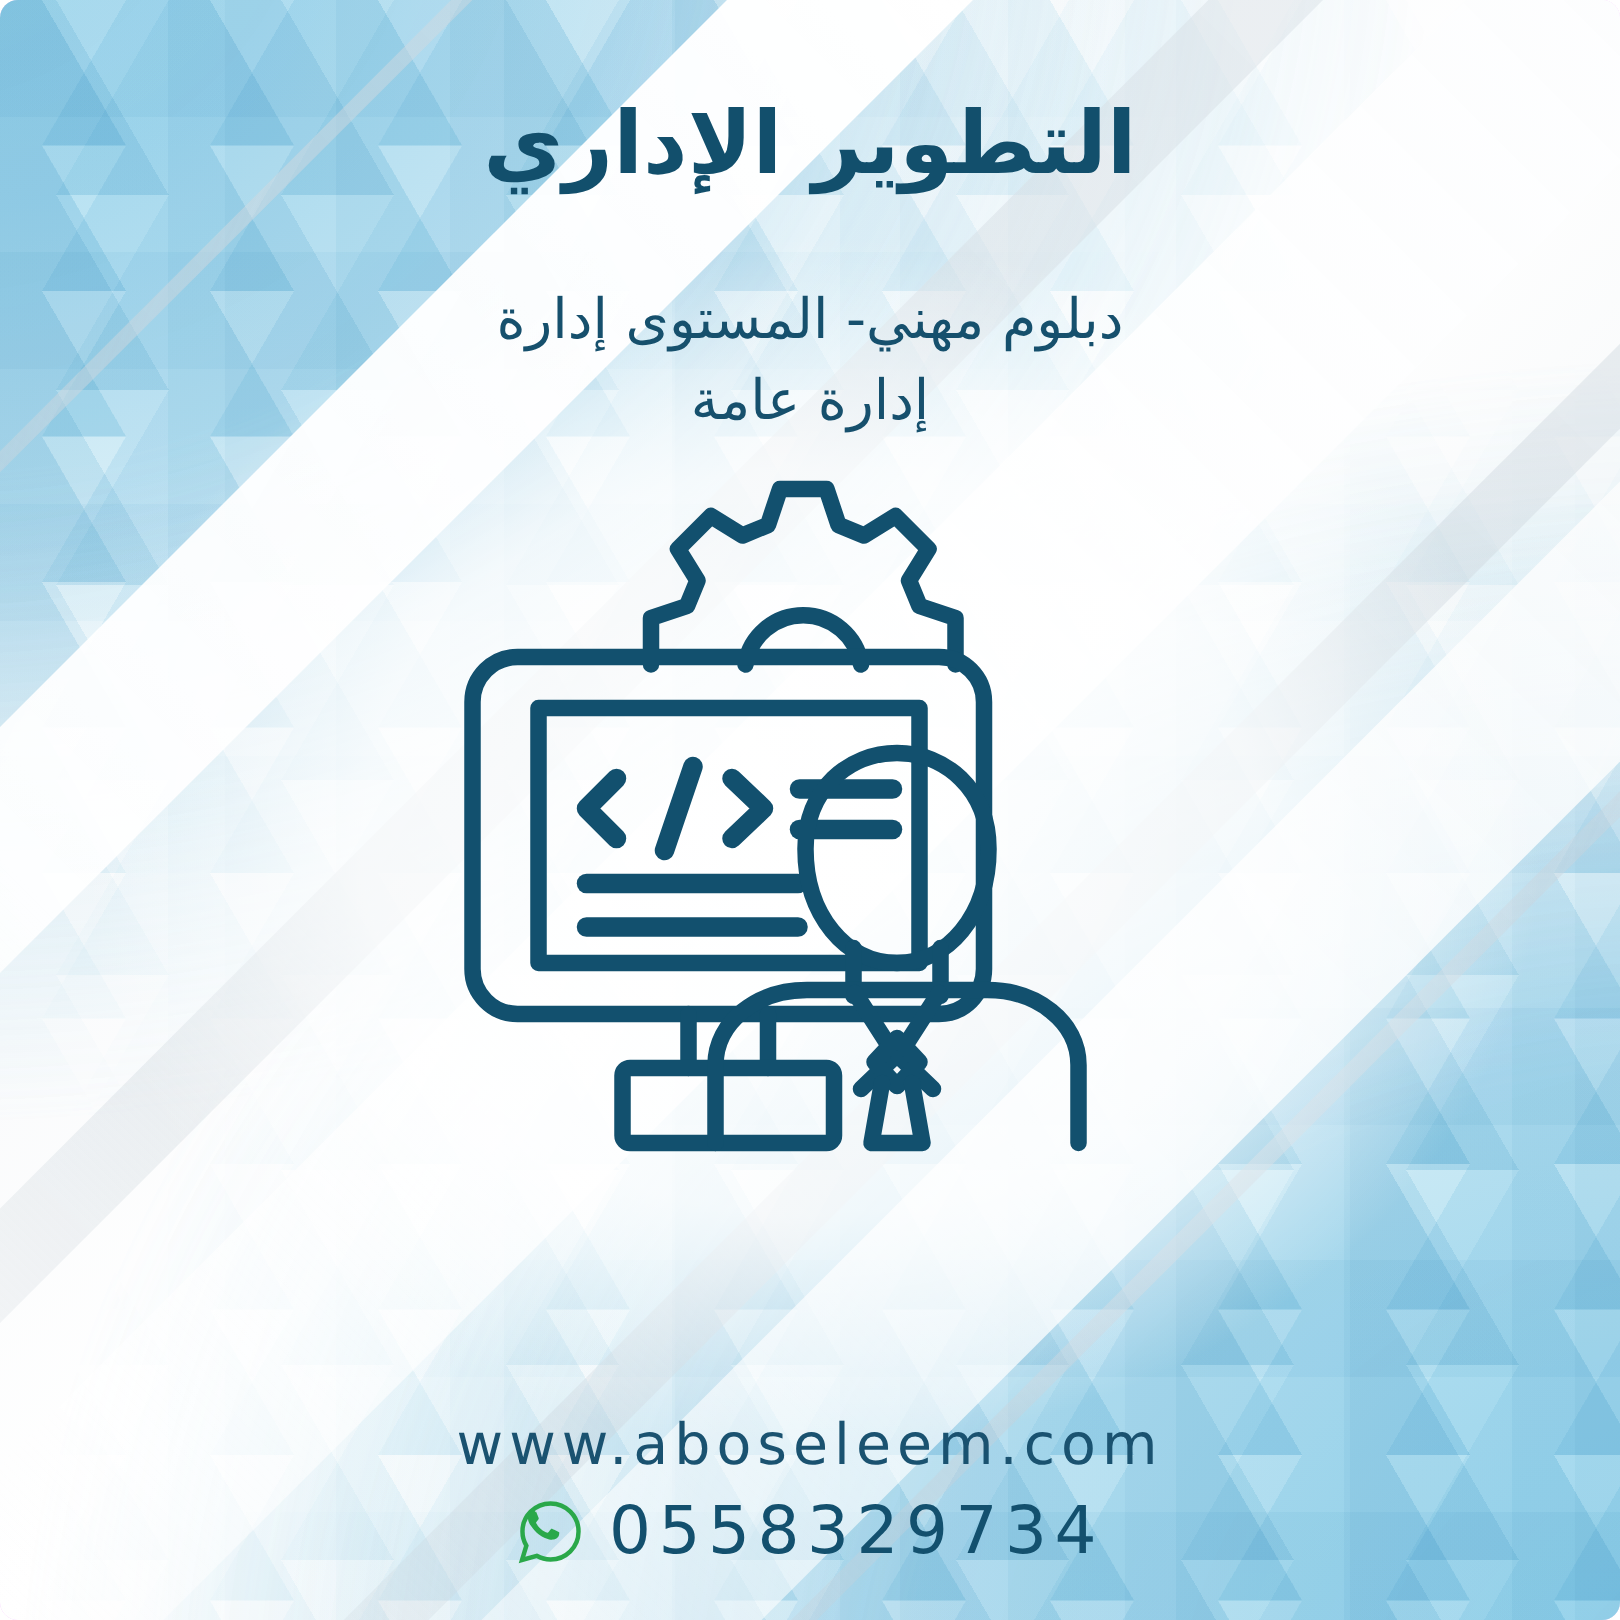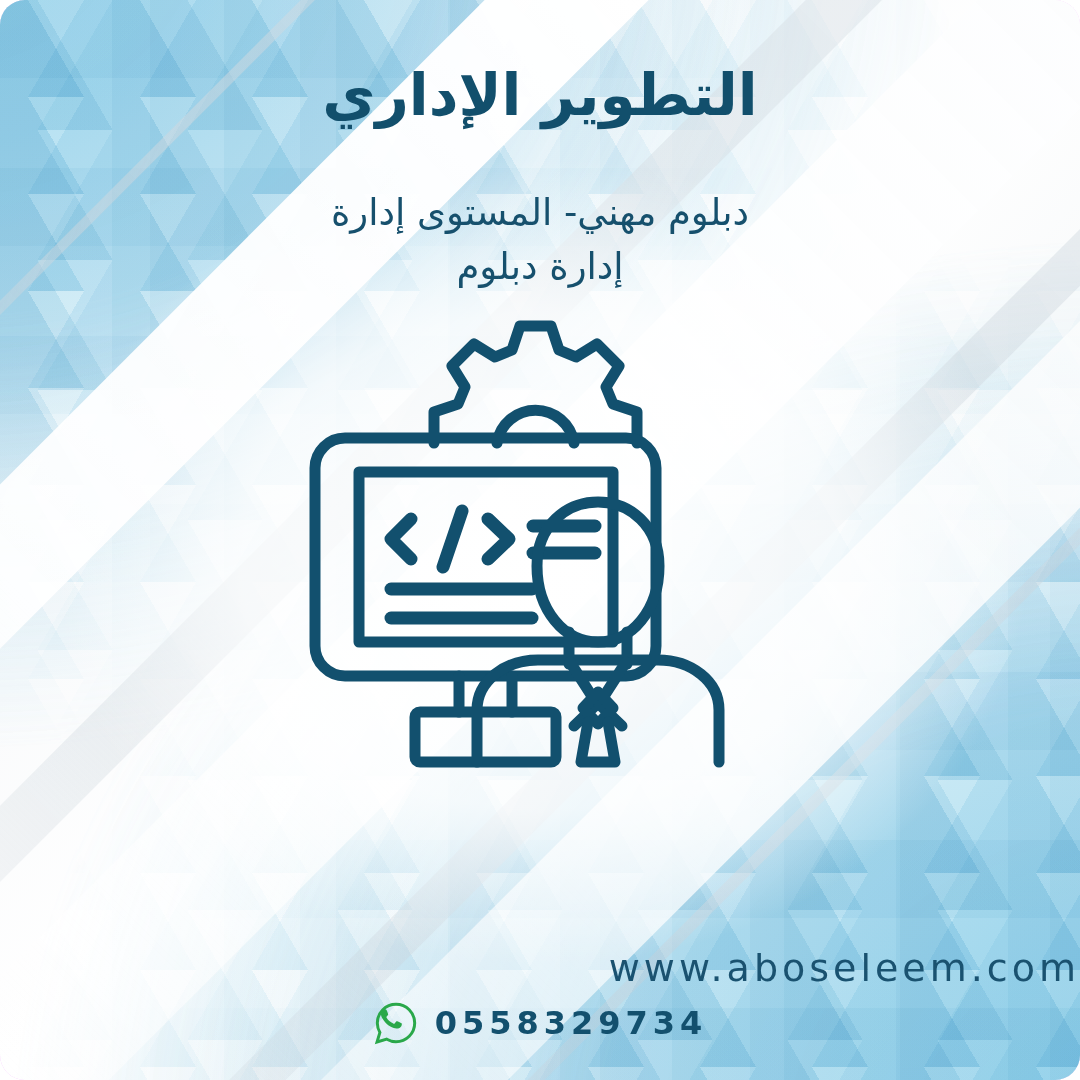--- a/index.html
+++ b/index.html
@@ -7,21 +7,21 @@
   body{
     width:1080px;height:1080px;overflow:hidden;
     background:#ffffff;
     font-family:"DejaVu Sans","Liberation Sans",sans-serif;
   }
 
   
   .card{
     position:relative;
     width:1080px;height:1080px;
-    border-radius:25px;
+    border-radius:12px;
     overflow:hidden;
     background:#f0abfc;
     isolation:isolate;
   }
 
   
   .bg-base{
     position:absolute;inset:0;
     background:
       
@@ -127,29 +127,28 @@
   .footer{
     position:absolute;left:0;right:0;bottom:34px;
     text-align:center;
     color:#12506e;
     direction:ltr;
   }
   .site{
     font-size:38px;letter-spacing:4px;font-weight:400;
     color:#1a5270;
     margin-bottom:10px;
-    text-align:right;
   }
   .phone-row{
     display:flex;align-items:center;justify-content:center;gap:16px;
   }
   .wa{width:46px;height:46px;flex:0 0 auto;}
   .wa svg{display:block;width:100%;height:100%;}
   .phone{
-    font-size:32px;letter-spacing:5px;font-weight:700;color:#13506e;
+    font-size:44px;letter-spacing:5px;font-weight:400;color:#13506e;
   }
 </style>
 </head>
 <body>
 
 <div class="card">
 
   <div class="bg-base"></div>
   <div class="tri tri-a tri-mask-tl"></div>
   <div class="tri tri-a tri-mask-br"></div>
@@ -166,21 +165,21 @@
     <div class="ribbon r7"></div>
   </div>
   <div class="haze"></div>
 
   <div class="content">
 
     <div class="title">التطوير الإداري</div>
 
     <div class="subtitle">
       <div>دبلوم مهني- المستوى إدارة</div>
-      <div>إدارة دبلوم</div>
+      <div>إدارة عامة</div>
     </div>
 
     <div class="art">
       <svg viewBox="0 0 470 460" xmlns="http://www.w3.org/2000/svg" fill="none" stroke="#12506e" stroke-width="11" stroke-linecap="round" stroke-linejoin="round">
 
         <g>
           <path d="M129 131
                    L129 100
                    L153 92
                    L160 75

